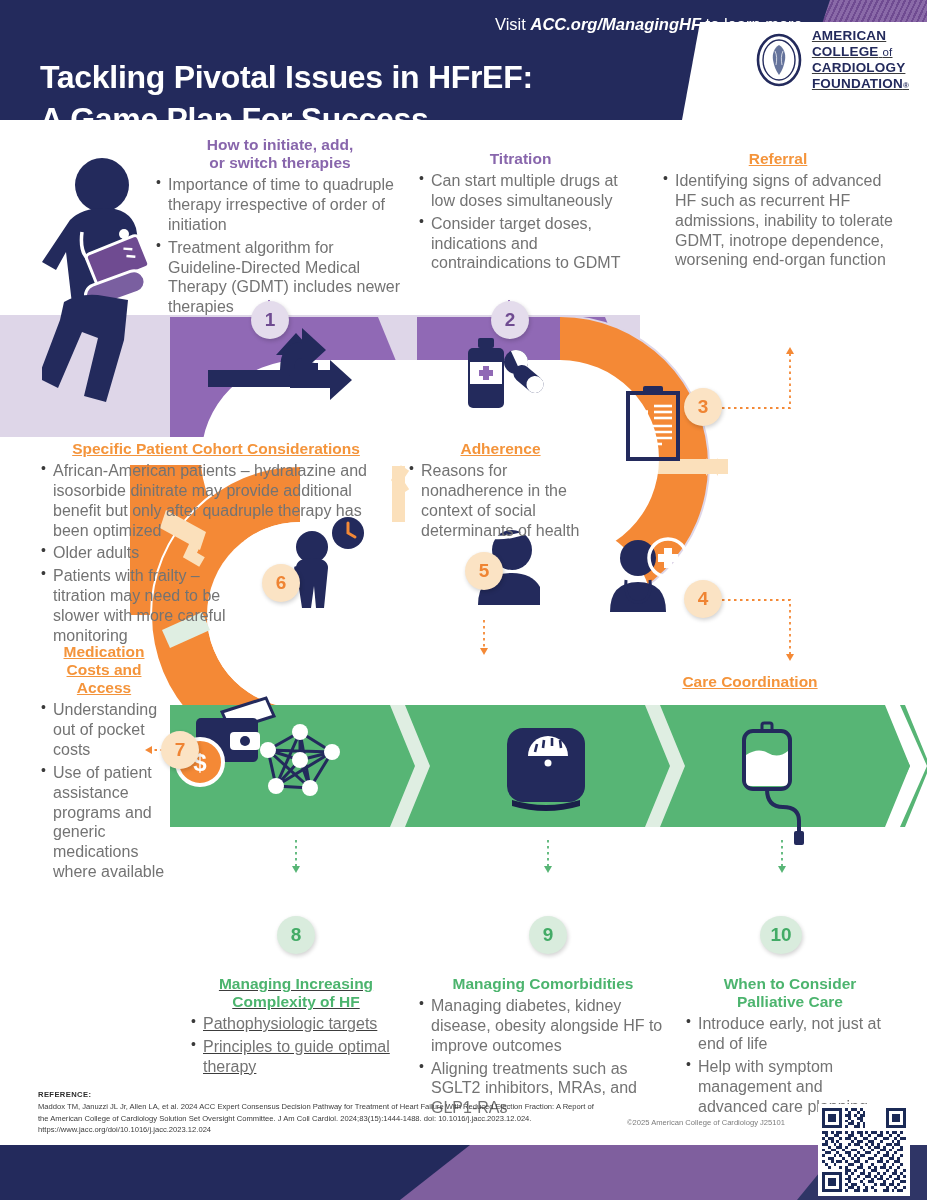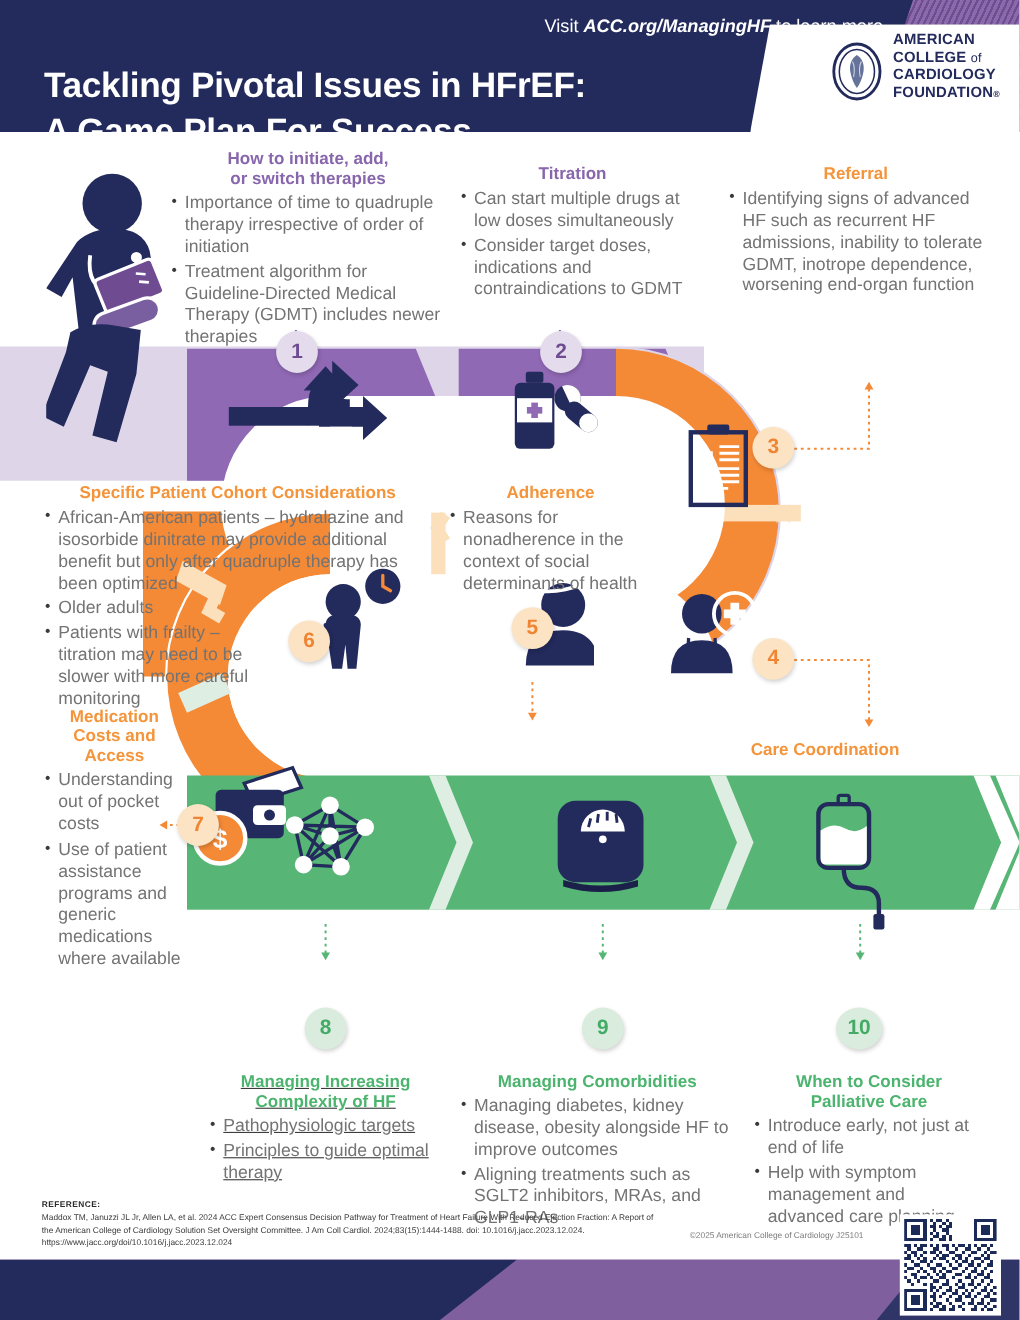--- a/index.html
+++ b/index.html
@@ -35,33 +35,33 @@
     position:absolute; right:0; top:22px; width:245px; height:98px;
     background:#ffffff; z-index:4;
     clip-path: polygon(18px 0, 245px 0, 245px 98px, 0 98px);
   }
   .hdr-title {
     position:absolute; left:40px; top:28px; z-index:5;
     color:#ffffff; font-size:32px; font-weight:bold; line-height:1.32;
     letter-spacing:-0.3px;
     margin-top:28px;
   }
-  .logo-wrap { position:absolute; right:18px; top:28px; z-index:6; display:flex; align-items:flex-end; gap:9px; }
+  .logo-wrap { position:absolute; right:18px; top:28px; z-index:6; display:flex; align-items:center; gap:9px;text-decoration:underline; }
   .logo-seal { width:48px; height:54px; flex:0 0 auto; }
   .logo-text { font-size:13.5px; font-weight:bold; color:#232a5c; line-height:1.18; letter-spacing:0.2px; }
   .logo-text .lw { font-weight:normal; font-size:11.5px; }
 
   
   .tb { position:absolute; }
   .tb h3 { font-size:15.5px; font-weight:bold; line-height:1.17; margin-bottom:3px; text-align:center; }
   .tb ul { list-style:none; }
   .tb li { position:relative; padding-left:13px; font-size:16px; line-height:1.24; margin-bottom:3px; color:#737373; }
   .tb li:before { content:"•"; position:absolute; left:1px; top:-1px; font-size:14px; color:#3a3a3a; }
   .purple-h { color:#8866ac; }
-  .orange-h { color:#f4943b; }
+  .orange-h { color:#f4943b;text-decoration:underline; }
   .green-h  { color:#4cb46e; }
 
   .tb.t1 { left:155px; top:136px; width:250px; }
   .tb.t2 { left:418px; top:150px; width:205px; }
   .tb.t3 { left:662px; top:150px; width:232px; }
   .tb.t6 { left:40px; top:440px; width:352px; }
   .tb.t6 h3 { text-align:center; }
   .tb.t5 { left:408px; top:440px; width:185px; }
   .tb.t7 { left:40px; top:643px; width:128px; }
   .tb.t4 { left:600px; top:673px; width:300px; }

